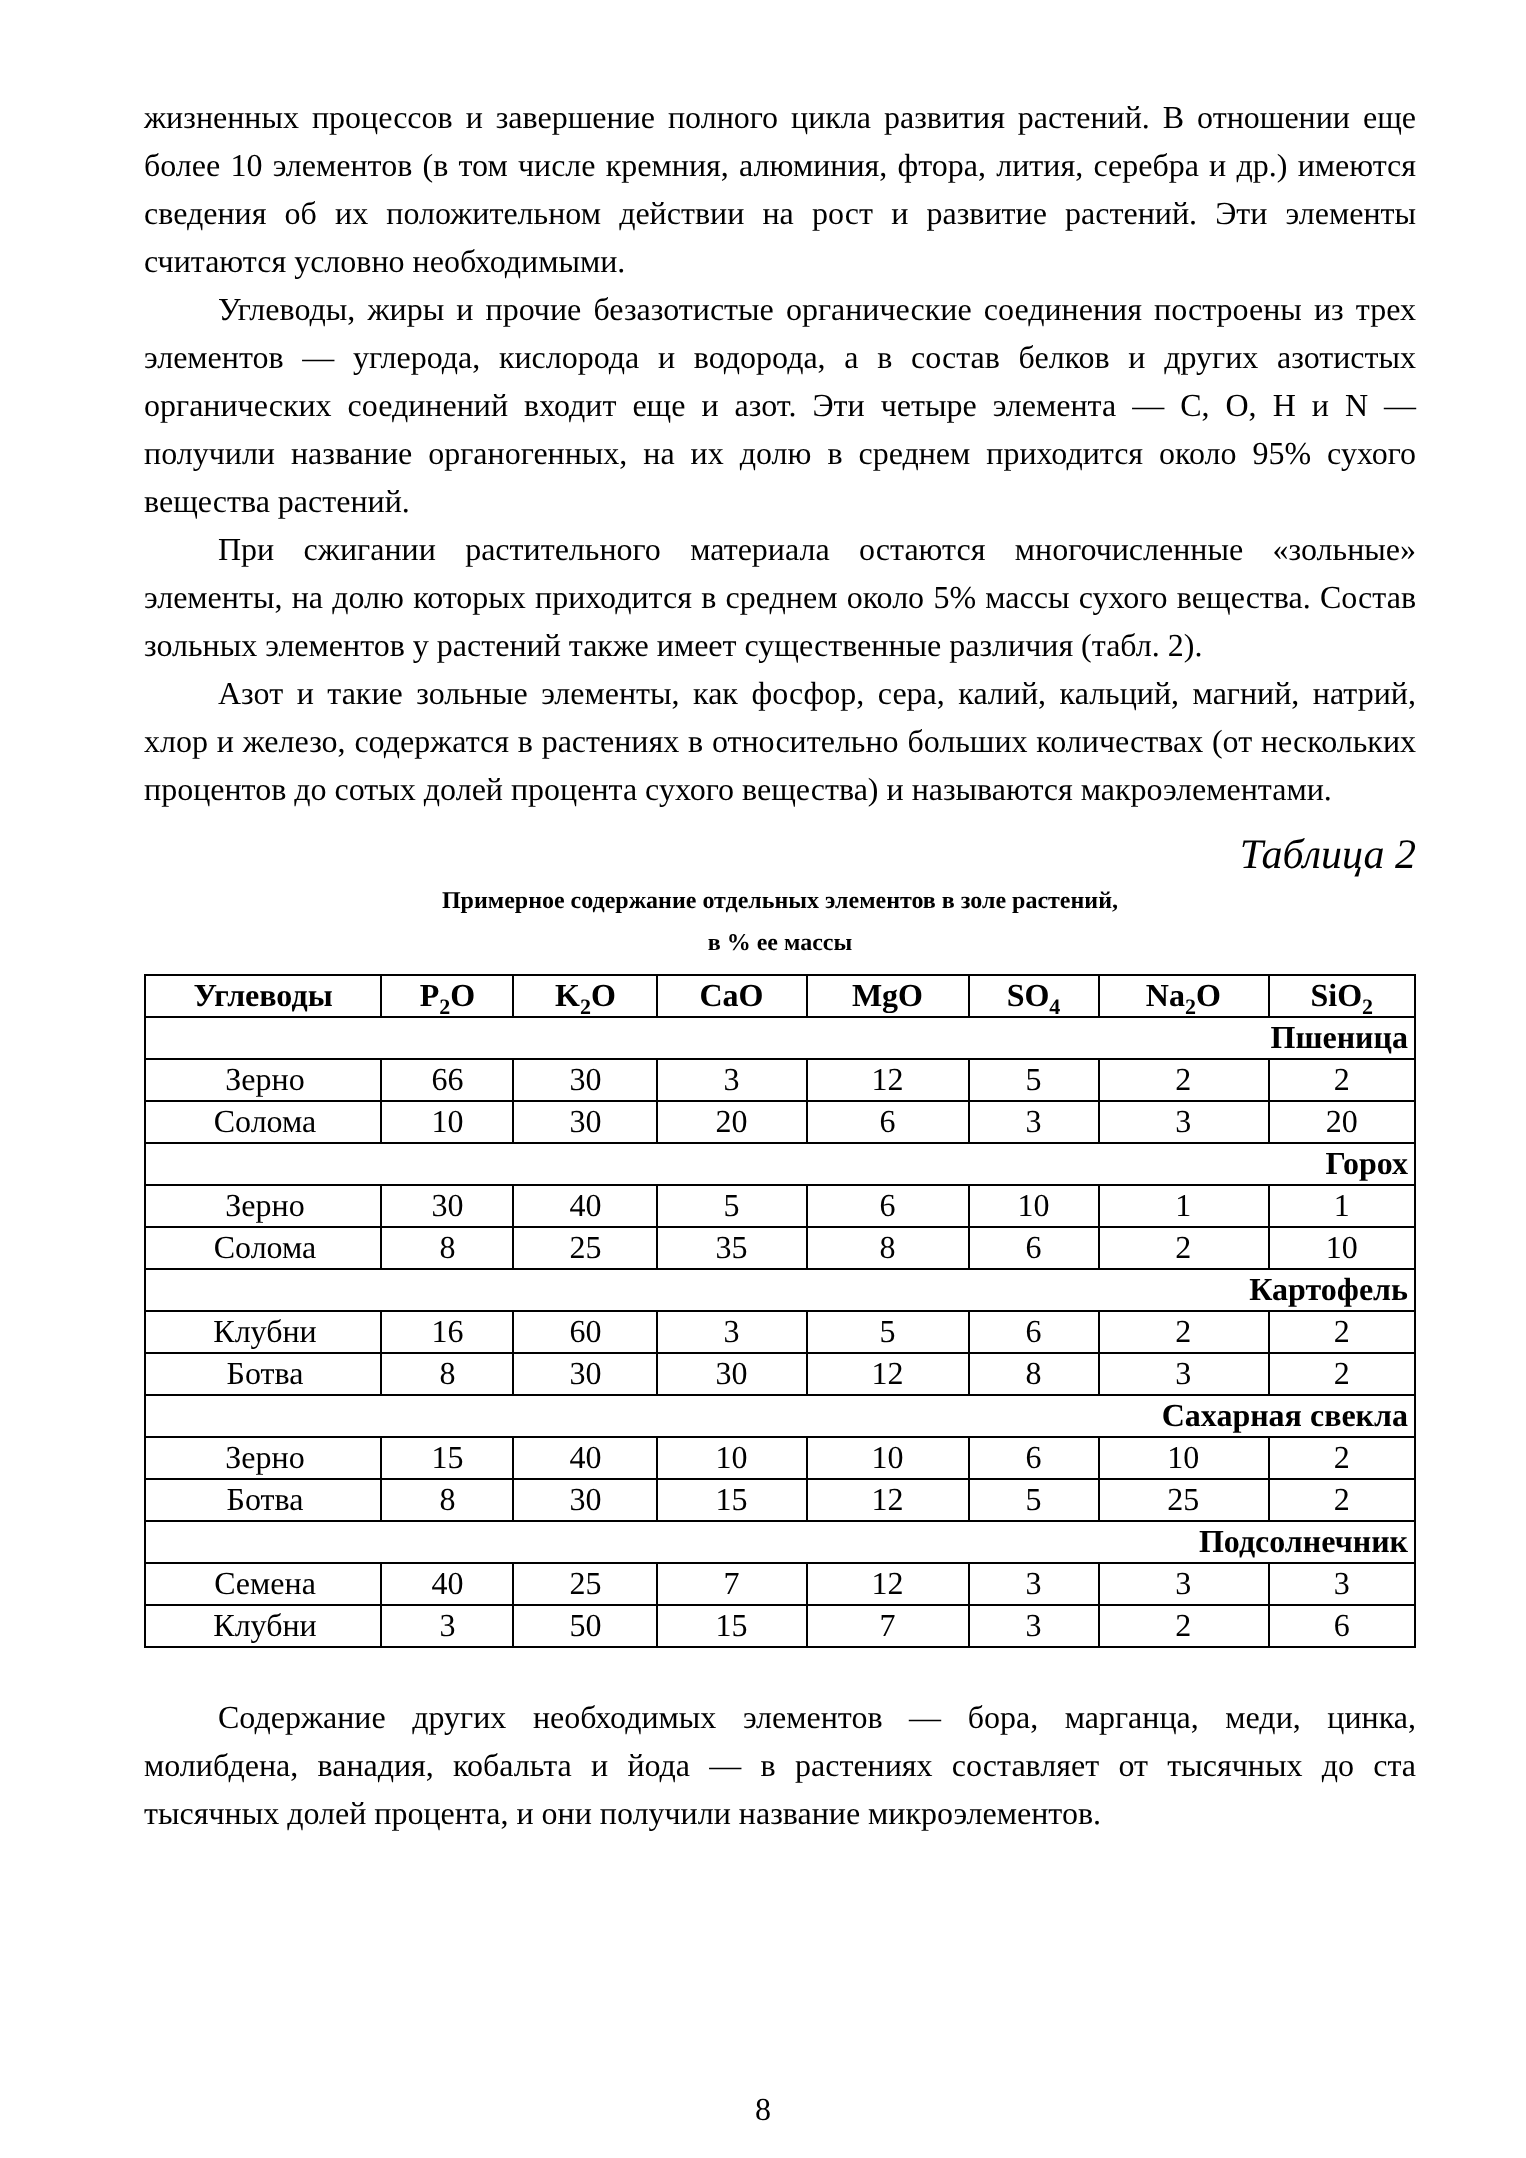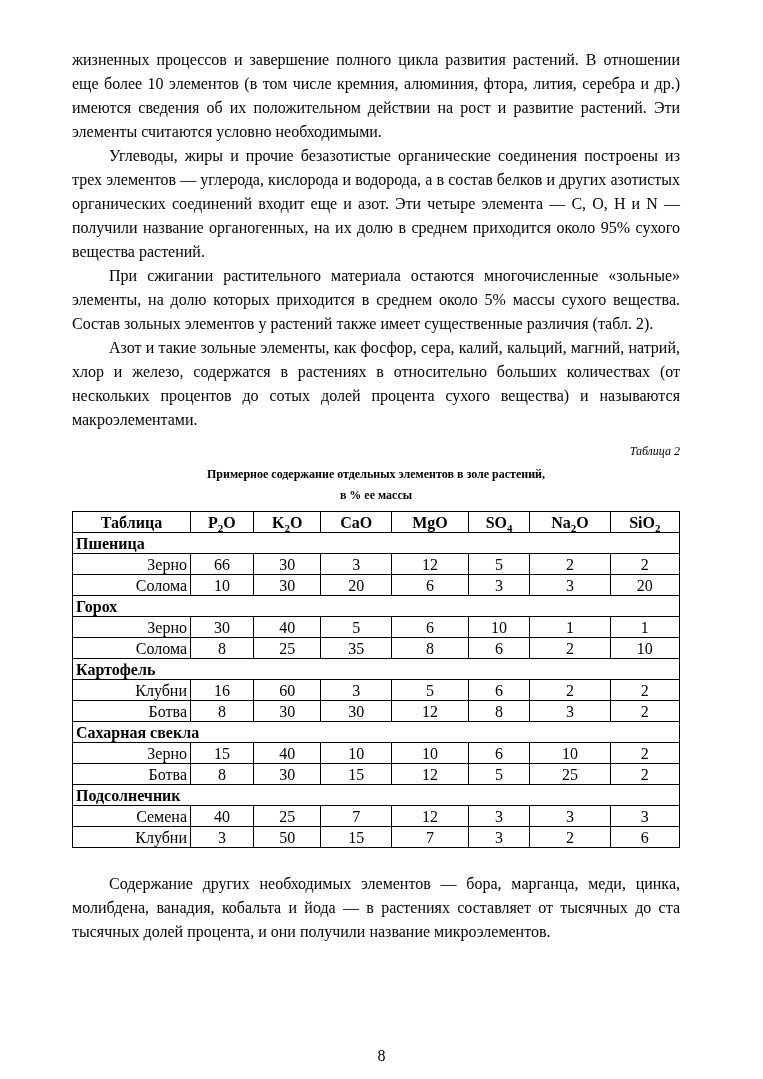--- a/index.html
+++ b/index.html
@@ -5,34 +5,34 @@
   * { box-sizing: border-box; }
   html, body { margin: 0; padding: 0; background: #ffffff; }
   body { width: 763px; height: 1079px; }
   .page {
     position: relative;
     width: 763px;
     height: 1079px;
     background: #ffffff;
     color: #000000;
     font-family: "Liberation Serif", "DejaVu Serif", serif;
-    padding: 48px 83px 0 72px;
+    padding: 48px 55px 0 72px;
     overflow: hidden;
   }
   .para {
     margin: 0;
     font-size: 16px;
     line-height: 24px;
     text-align: justify;
     text-indent: 37px;
   }
   .para.first { text-indent: 0; }
   .table-label {
     margin-top: 9px;
-    font-size: 12px;
+    font-size: 21px;
     font-style: italic;
     text-align: right;
     line-height: 21px;
   }
   .table-title {
     margin-top: 2px;
     font-size: 12px;
     font-weight: bold;
     text-align: center;
     line-height: 21px;
@@ -44,22 +44,22 @@
     font-size: 16px;
   }
   table.elements th, table.elements td {
     border: 1px solid #000000;
     padding: 0 3px;
     height: 21px;
     line-height: 19px;
   }
   table.elements th { font-weight: bold; text-align: center; }
   table.elements td.num { text-align: center; }
-  table.elements td.label { text-align: right; padding-left: 5px; }
-  table.elements td.section { text-align: left; font-weight: bold; }
+  table.elements td.label { text-align: center; padding-left: 5px; }
+  table.elements td.section { text-align: right; font-weight: bold; }
   .closing { margin-top: 24px; }
   .page-number {
     position: absolute;
     left: 0;
     bottom: 14px;
     width: 100%;
     text-align: center;
     font-size: 16px;
   }
   sub { font-size: 11px; line-height: 0; }
@@ -87,21 +87,21 @@
       <col>
         <col>
         <col>
         <col>
         <col>
         <col>
         <col>
     </colgroup>
     <thead>
       <tr>
-          <th>Таблица</th>
+          <th>Углеводы</th>
           <th>P<sub>2</sub>O</th>
           <th>K<sub>2</sub>O</th>
           <th>CaO</th>
           <th>MgO</th>
           <th>SO<sub>4</sub></th>
           <th>Na<sub>2</sub>O</th>
           <th>SiO<sub>2</sub></th>
         </tr>
     </thead>
     <tbody>

